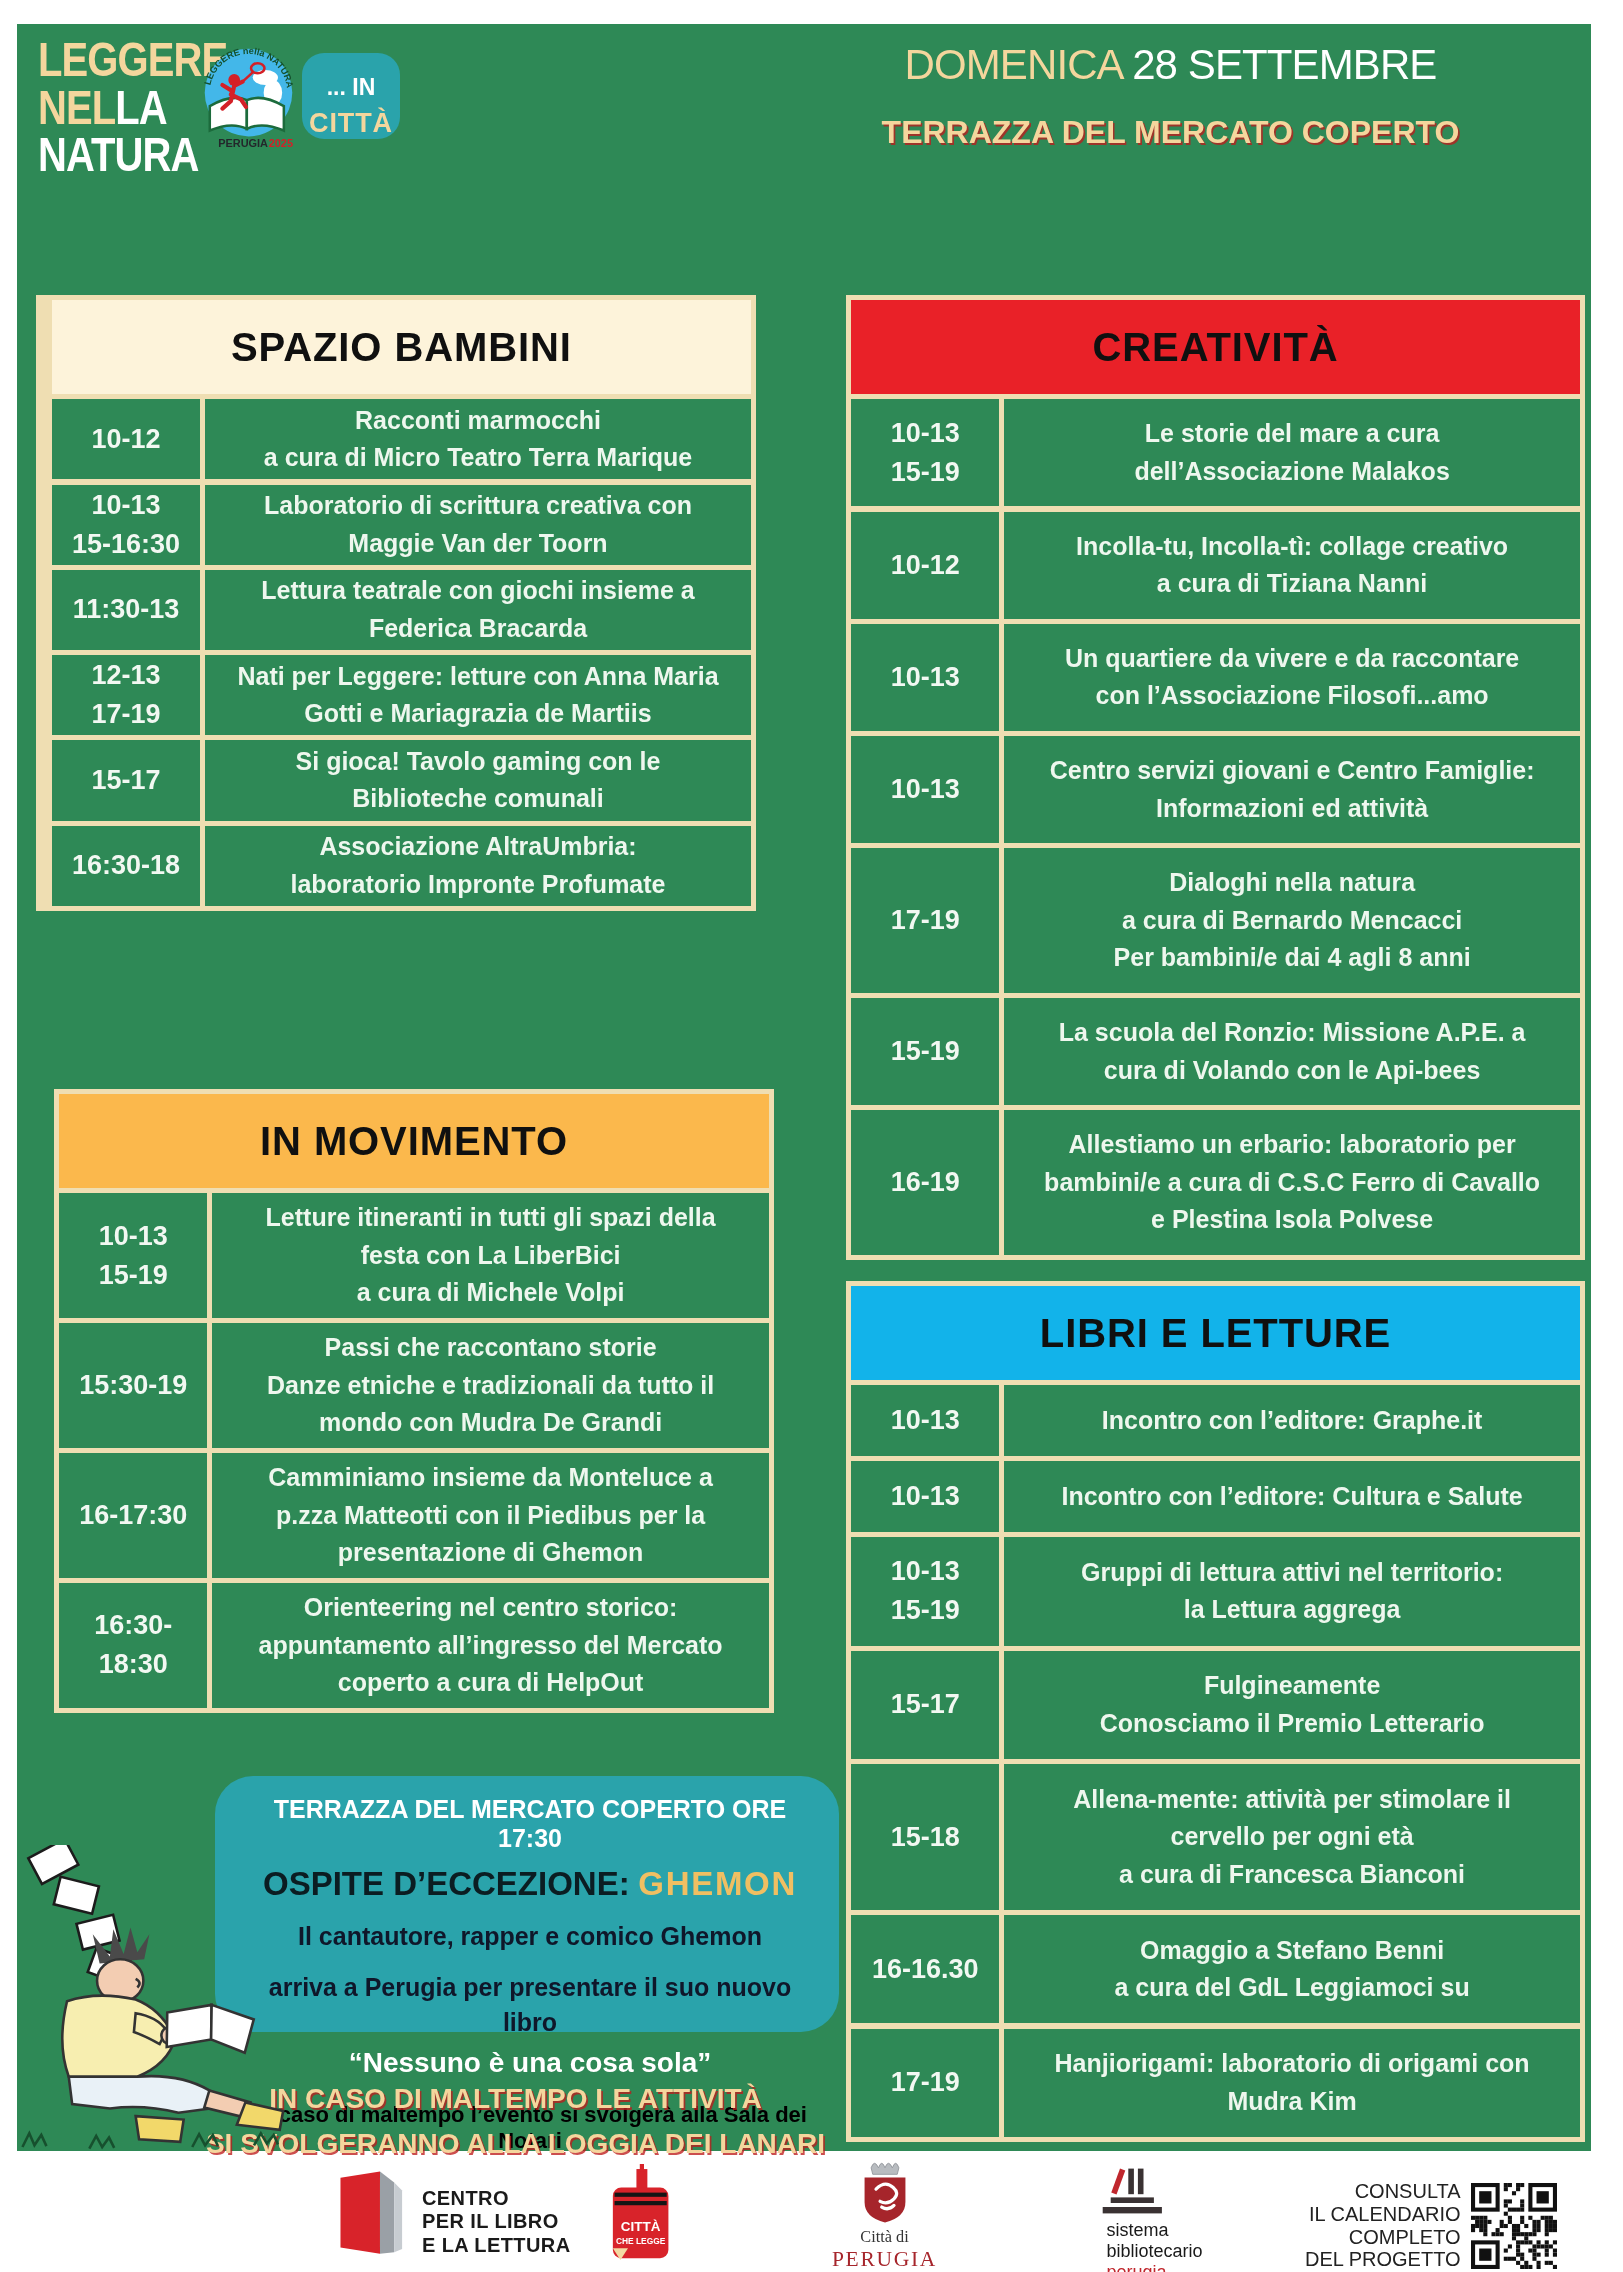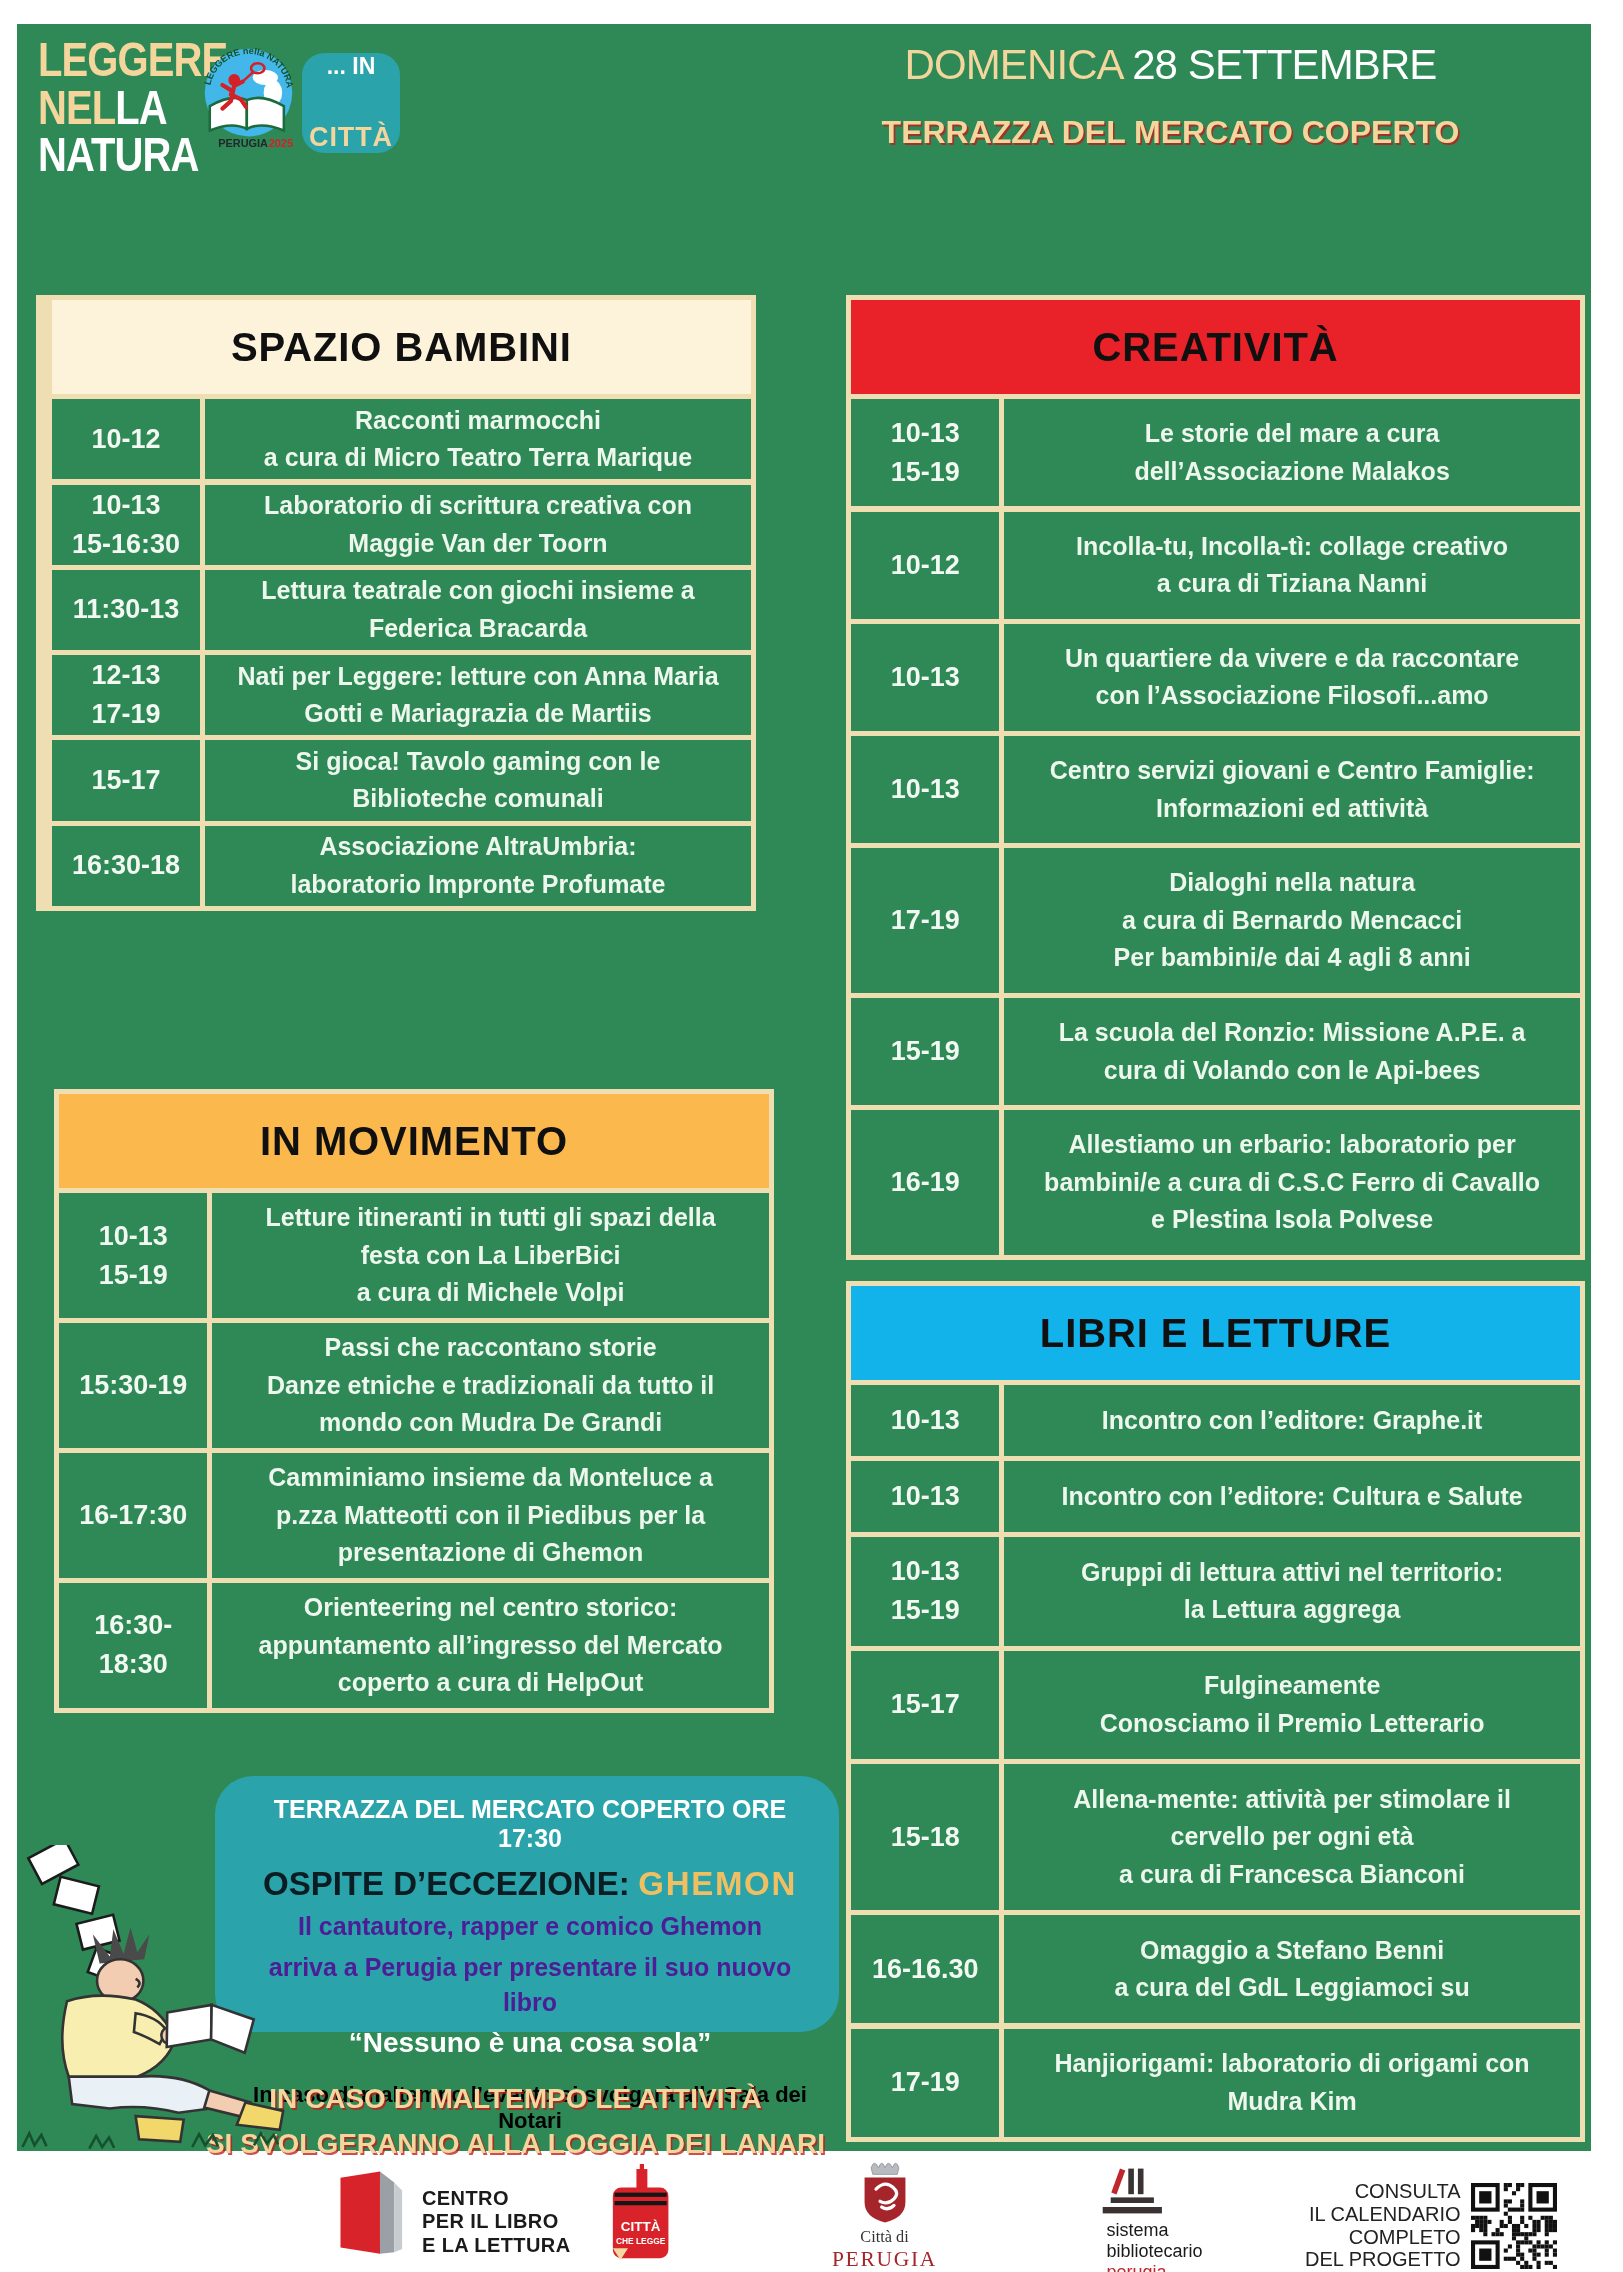--- a/index.html
+++ b/index.html
@@ -10,22 +10,22 @@
   *{margin:0;padding:0;box-sizing:border-box;}
   body{background:#ffffff;font-family:"Liberation Sans",sans-serif;}
   .page{position:relative;width:1623px;height:2273px;background:#fff;overflow:hidden;}
   .poster-bg{position:absolute;left:17px;top:24px;width:1574px;height:2127px;background:var(--poster-green);}
 
   
   .logo-text{position:absolute;left:38px;top:36px;font-weight:bold;font-size:40px;line-height:.98;
     letter-spacing:-0.9px;transform:scaleY(1.22);transform-origin:left top;color:#fff;}
   .logo-text .cream{color:var(--cream-text);}
   .logo-circle{position:absolute;left:198px;top:40px;}
-  .badge{position:absolute;left:302px;top:53px;width:98px;height:100px;border-radius:22px;
-    background:var(--teal);display:flex;flex-direction:column;align-items:center;justify-content:space-between;gap:6.9px;}
+  .badge{position:absolute;left:302px;top:53px;width:98px;height:86px;border-radius:22px;
+    background:var(--teal);display:flex;flex-direction:column;align-items:center;justify-content:flex-end;gap:6.9px;}
   .badge .b1{color:#fff;font-weight:bold;font-size:23px;}
   .badge .b2{color:var(--cream-text);font-weight:bold;font-size:27px;letter-spacing:0.9px;}
   .title-block{position:absolute;left:746px;top:41px;width:849px;text-align:center;}
   .title-main{font-size:42px;font-weight:normal;letter-spacing:-0.9px;color:#fff;white-space:nowrap;}
   .title-main .day{color:var(--cream-text);}
   .venue{margin-top:22px;font-size:32px;font-weight:bold;color:var(--cream-text);
     text-shadow:1.7px 1.7px 0 rgba(190,28,28,.78);line-height:1.35;}
 
   
   .etable{position:absolute;background:var(--cream-border);padding:5.2px;display:flex;flex-direction:column;gap:5.2px;}
@@ -40,21 +40,21 @@
   .tcell{background:var(--poster-green);display:flex;flex-direction:column;justify-content:center;}
   .tcell.time{width:148px;flex:none;align-items:center;font-size:27px;font-weight:bold;color:#f2f8f2;line-height:1.45;text-align:center;}
   .tcell.desc{flex:1;align-items:center;text-align:center;font-size:25px;font-weight:bold;color:#eef7ee;line-height:1.5;padding:6.9px 12px;}
 
   
   .ghemon{position:absolute;left:215px;top:1776px;width:624px;height:256px;border-radius:38px;
     background:var(--teal);text-align:center;padding:19px 22px 0 28px;}
   .g-loc{color:#fff;font-weight:bold;font-size:25px;}
   .g-host{margin-top:12px;font-weight:bold;font-size:33px;color:#0b1d22;}
   .g-host .g-name{color:var(--gold);letter-spacing:1.7px;margin-left:8.6px;}
-  .g-desc{margin-top:6px;font-weight:bold;font-size:25px;color:#4c1d95;line-height:1.4;}
+  .g-desc{margin-top:16px;font-weight:bold;font-size:25px;color:#0f172a;line-height:1.4;}
   .g-book{margin-top:6.9px;font-weight:bold;font-size:28px;color:#fff;}
   .g-note{margin-top:23px;font-weight:bold;font-size:22px;color:#000000;}
 
   .maltempo{position:absolute;left:155px;top:2077px;width:721px;text-align:center;
     font-size:28px;font-weight:bold;color:var(--cream-text);
     text-shadow:1.7px 1.7px 0 rgba(190,28,28,.78);line-height:1.6;}
 
   .illustration{position:absolute;left:6.9px;top:1845px;}
 
   

